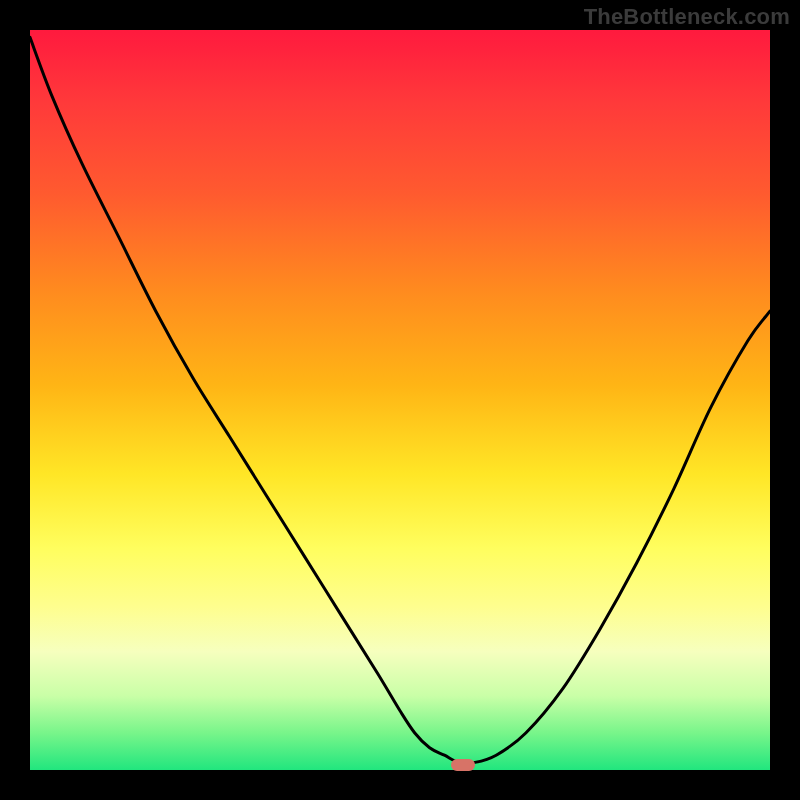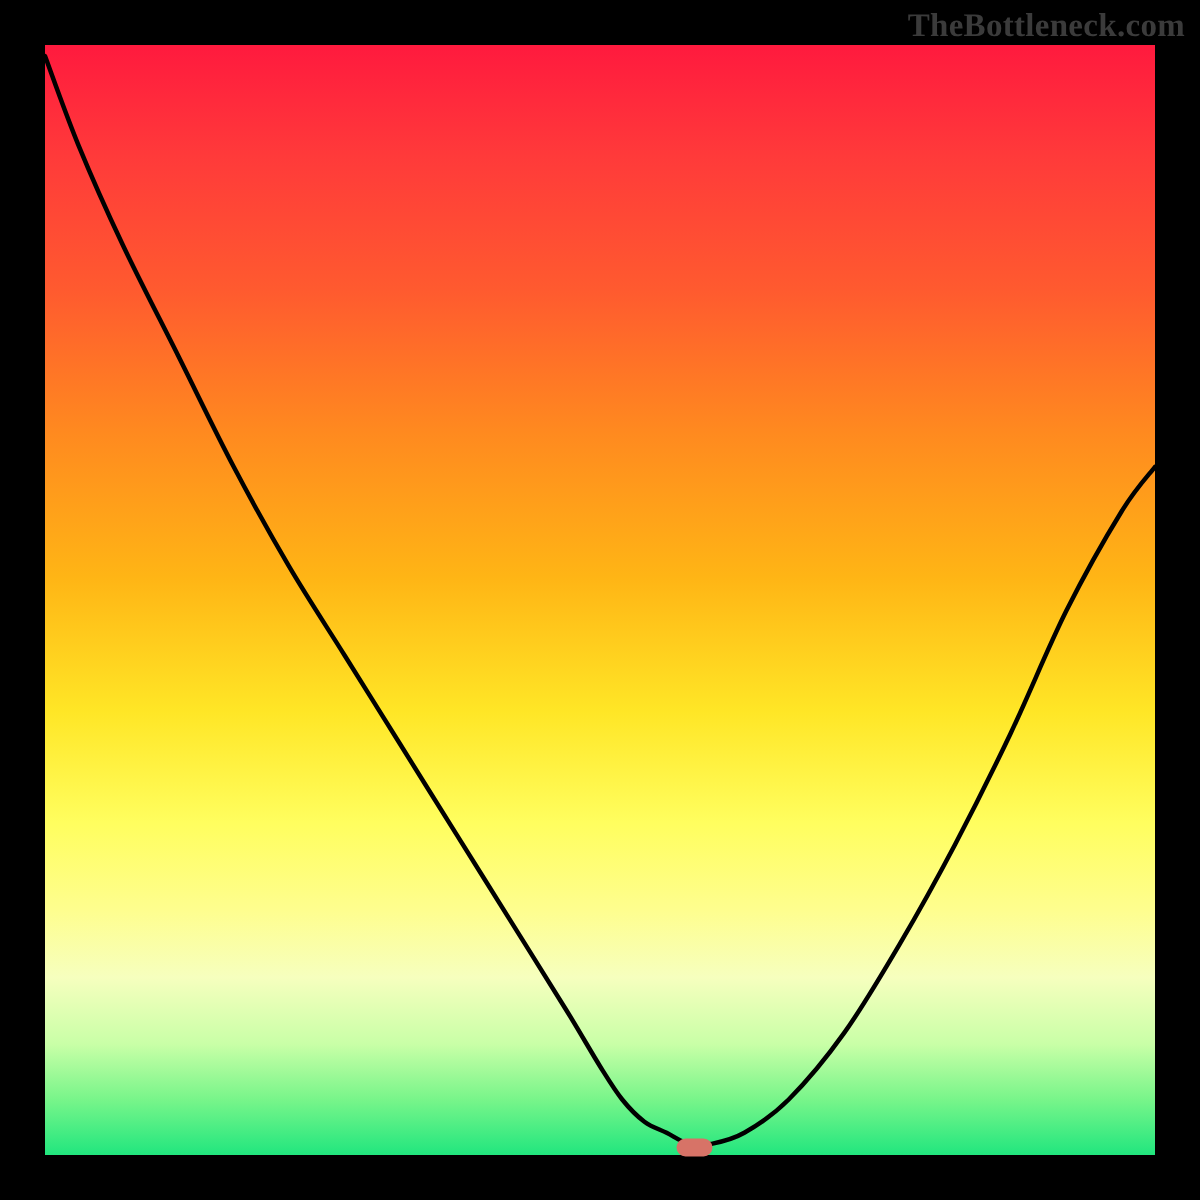--- a/index.html
+++ b/index.html
@@ -8,21 +8,20 @@
     width: 800px;
     height: 800px;
     background: #000;
     overflow: hidden;
     font-family: Arial, Helvetica, sans-serif;
   }
   .chart-wrap {
     position: relative;
     width: 800px;
     height: 728px;
-    font-family: Liberation Serif, serif;
   }
   .watermark {
     position: absolute;
     top: 4px;
     right: 10px;
     color: #3b3b3b;
     font-size: 22px;
     font-weight: 600;
     letter-spacing: 0.2px;
     z-index: 3;

